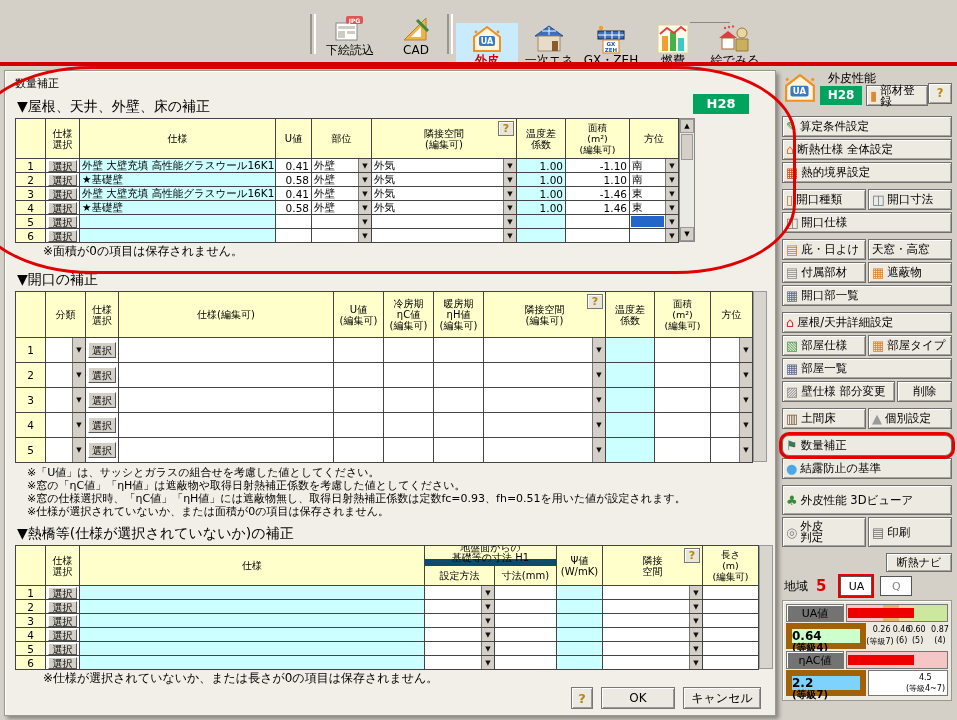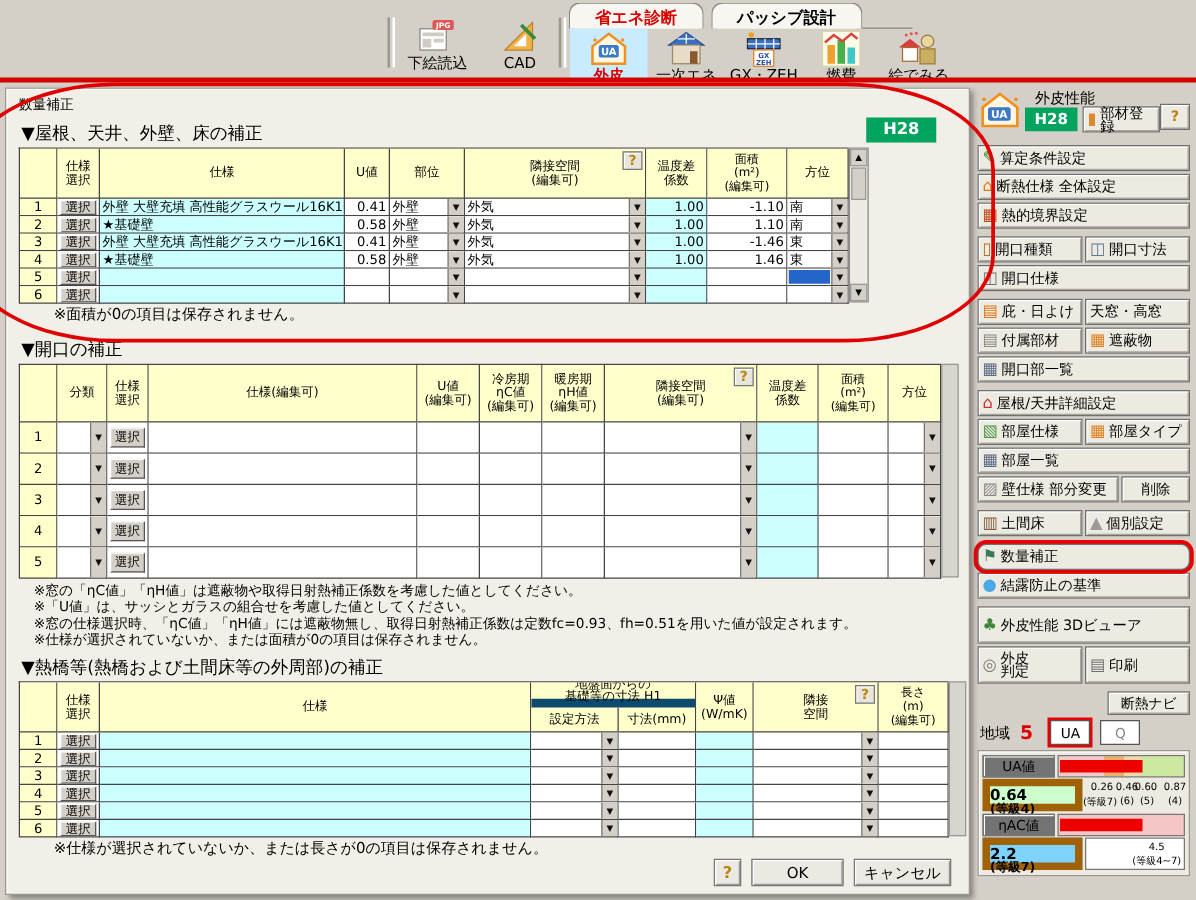--- a/index.html
+++ b/index.html
@@ -141,24 +141,20 @@
   <div class="tool-ic" style="left:388px">
     <svg width="34" height="30" viewBox="0 0 32 30">
       <path d="M4 26 L26 4 L26 26 Z" fill="#F2B24A" stroke="#B8822A"></path>
       <path d="M11 23 L21 13 L21 23 Z" fill="#fff"></path>
       <line x1="17" y1="6" x2="28" y2="17" stroke="#3A8A3A" stroke-width="3"></line>
     </svg>
     <div class="tlbl">CAD</div>
   </div>
   <div class="grip" style="left:447px"></div>
 
-  <div class="tabs">
-    <div class="tab active">省エネ診断</div>
-    <div class="tab">パッシブ設計</div>
-  </div>
   <div class="tabline"></div>
 
   <div class="modes">
     <div class="mode active">
       <svg width="34" height="30" viewBox="0 0 32 30">
         <path d="M16 3 L29 13 L29 27 L3 27 L3 13 Z" fill="#FFF6E0" stroke="#F09020" stroke-width="2"></path>
         <rect x="8" y="12" width="16" height="10" rx="2" fill="#3A78C8"></rect>
         <text x="16" y="20" font-size="8" fill="#fff" text-anchor="middle" font-weight="bold">UA</text>
         <circle cx="5" cy="8" r="1.4" fill="#F09020"></circle>
           <circle cx="27" cy="8" r="1.4" fill="#F09020"></circle>
@@ -503,28 +499,28 @@
         <div class="c cyan"></div>
         <div class="c "></div>
         <div class="c combo">
           <span class="v"></span>
           <span class="da">▼</span>
         </div>
       </div>
     <div class="gstrip" style="height:171px"></div>
   </div>
   <div class="notes">
+    <div>※「U値」は、サッシとガラスの組合せを考慮した値としてください。</div>
     <div>※窓の「ηC値」「ηH値」は遮蔽物や取得日射熱補正係数を考慮した値としてください。</div>
-    <div>※「U値」は、サッシとガラスの組合せを考慮した値としてください。</div>
     <div>※窓の仕様選択時、「ηC値」「ηH値」には遮蔽物無し、取得日射熱補正係数は定数fc=0.93、fh=0.51を用いた値が設定されます。</div>
     <div>※仕様が選択されていないか、または面積が0の項目は保存されません。</div>
   </div>
 
   <div class="sec-head" style="margin-top:7px">
-    <span>▼熱橋等(熱橋および土間床等の外周部)の補正</span>
+    <span>▼熱橋等(仕様が選択されていないか)の補正</span>
   </div>
   <div class="twrap">
     <div class="tbl" id="t3" style="grid-template-columns:30px 34px 345px 70px 62px 46px 100px 56px; grid-template-rows:40px repeat(6,14px);">
       <div class="c hc"></div>
       <div class="c hc">仕様
 選択</div>
       <div class="c hc">仕様</div>
       <div class="c hc grp" style="grid-column:4/6">
         <div class="gt">地盤面からの
 基礎等の寸法 H1</div>

